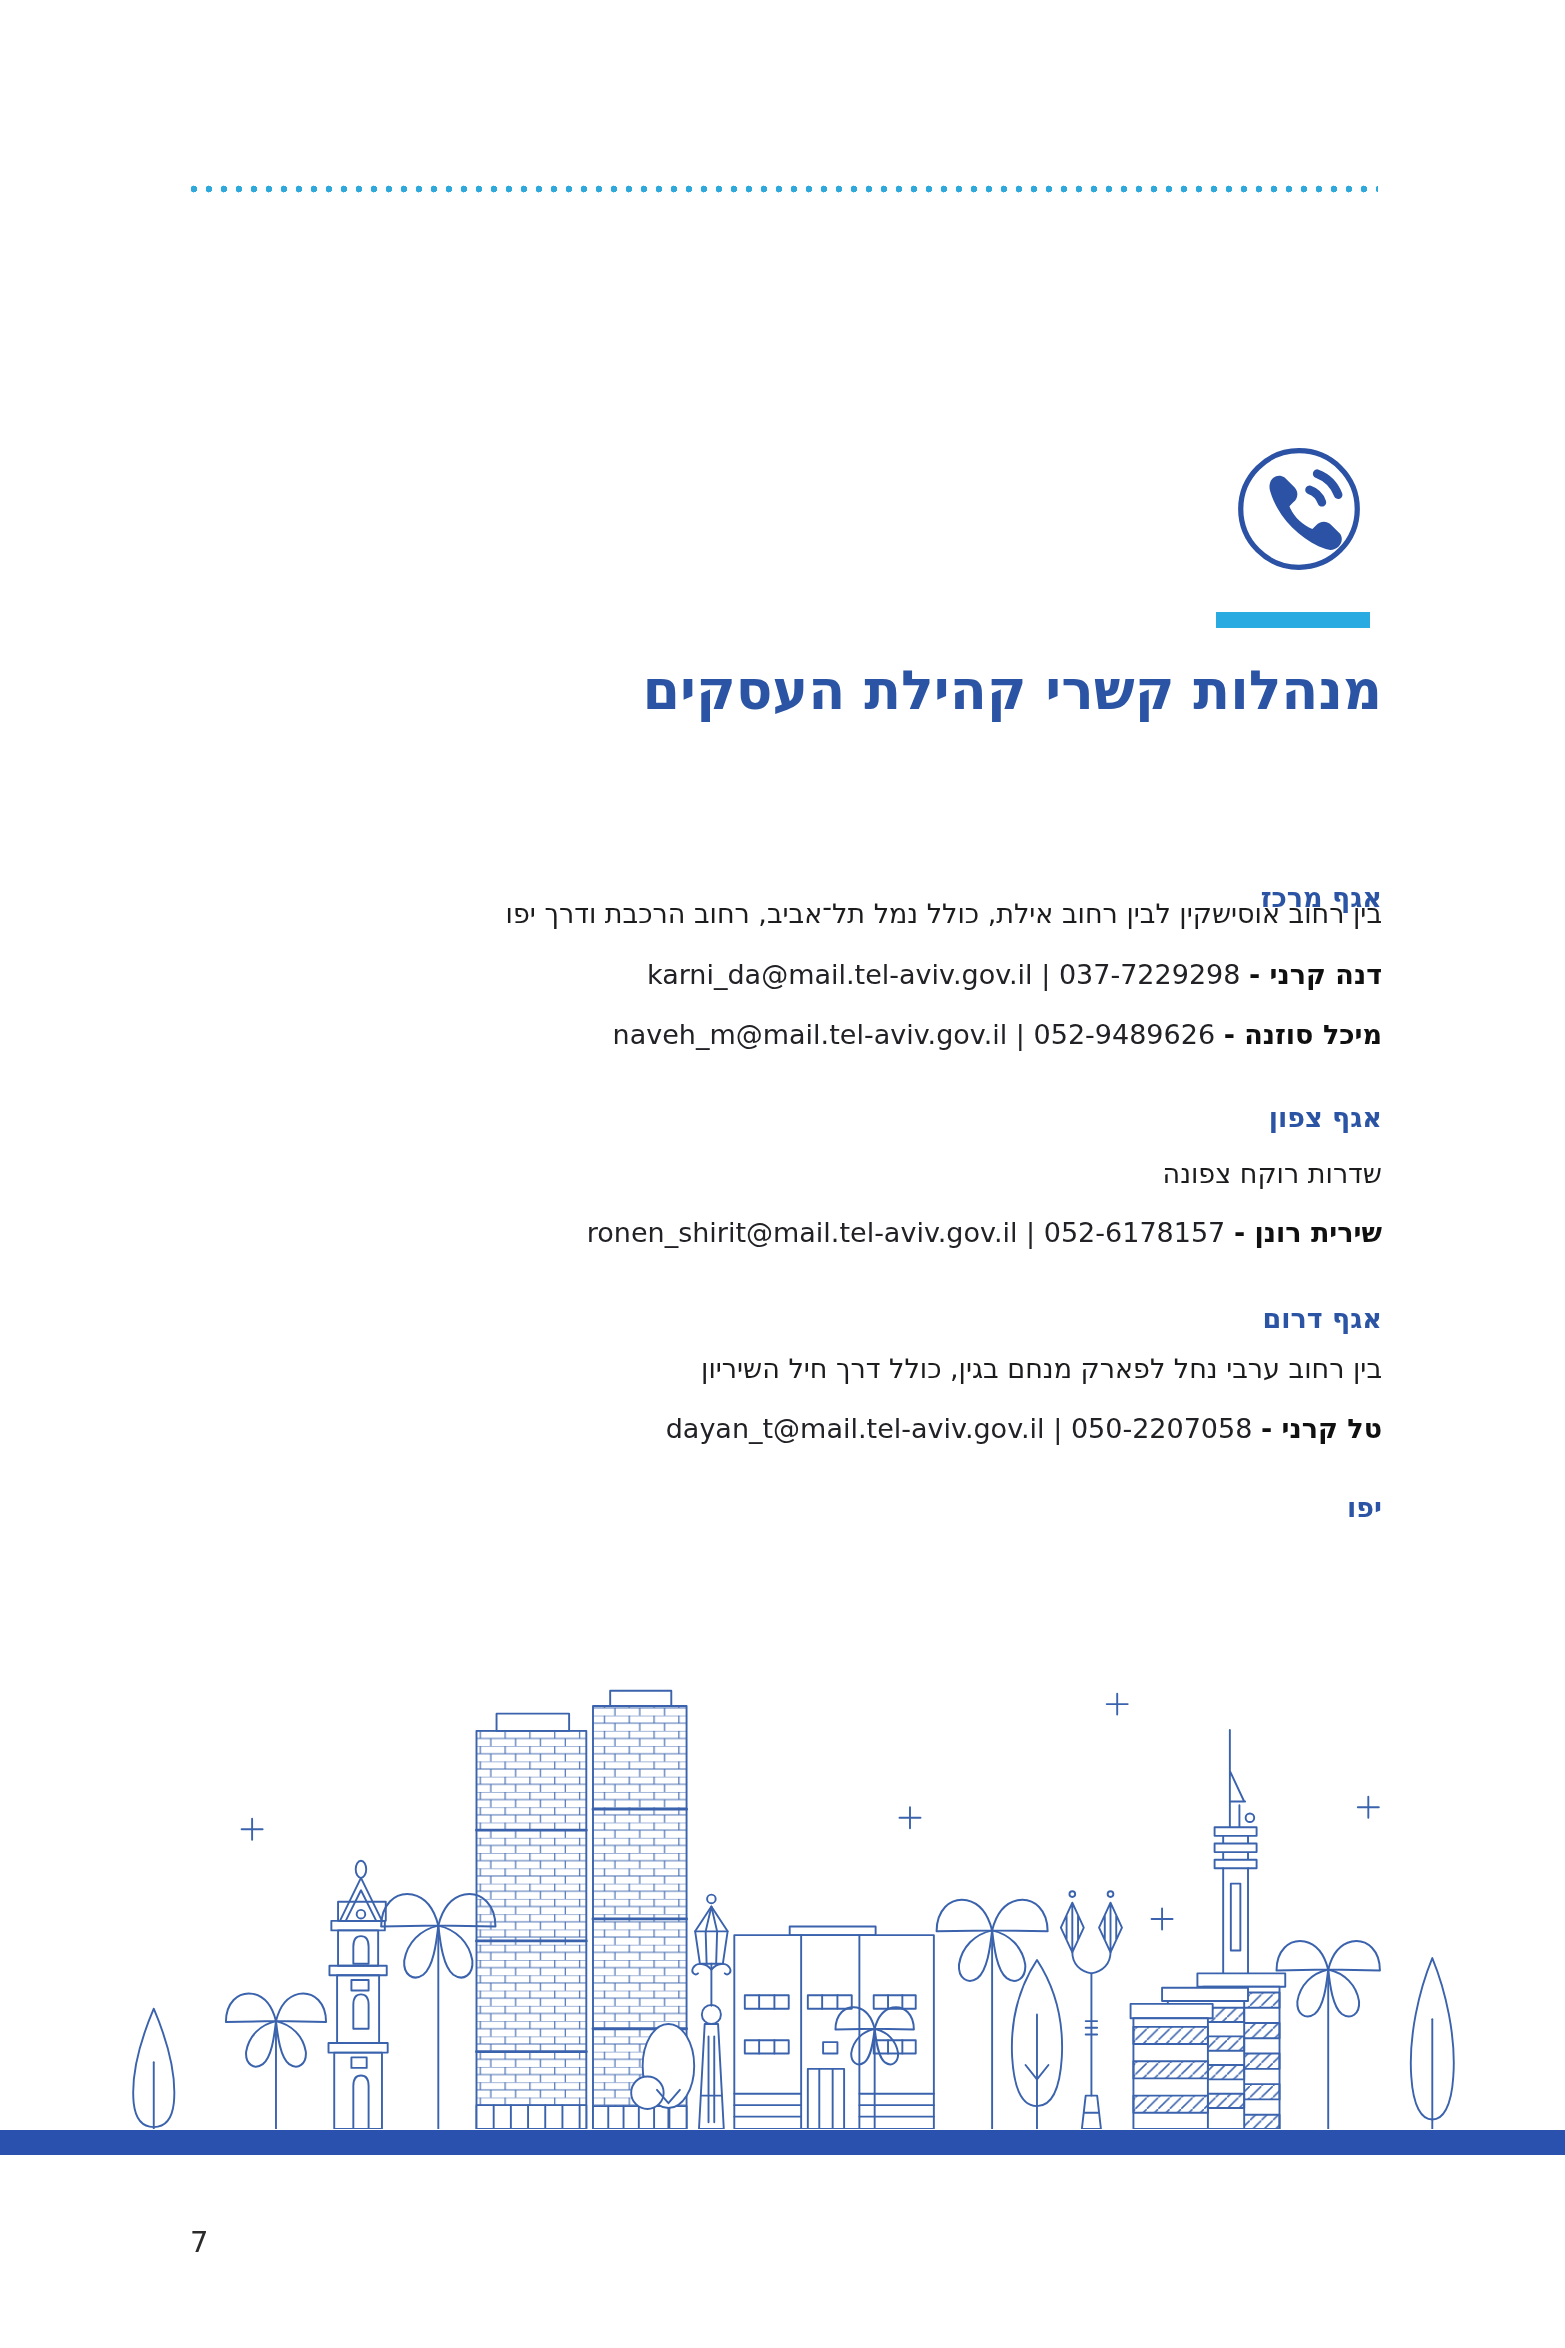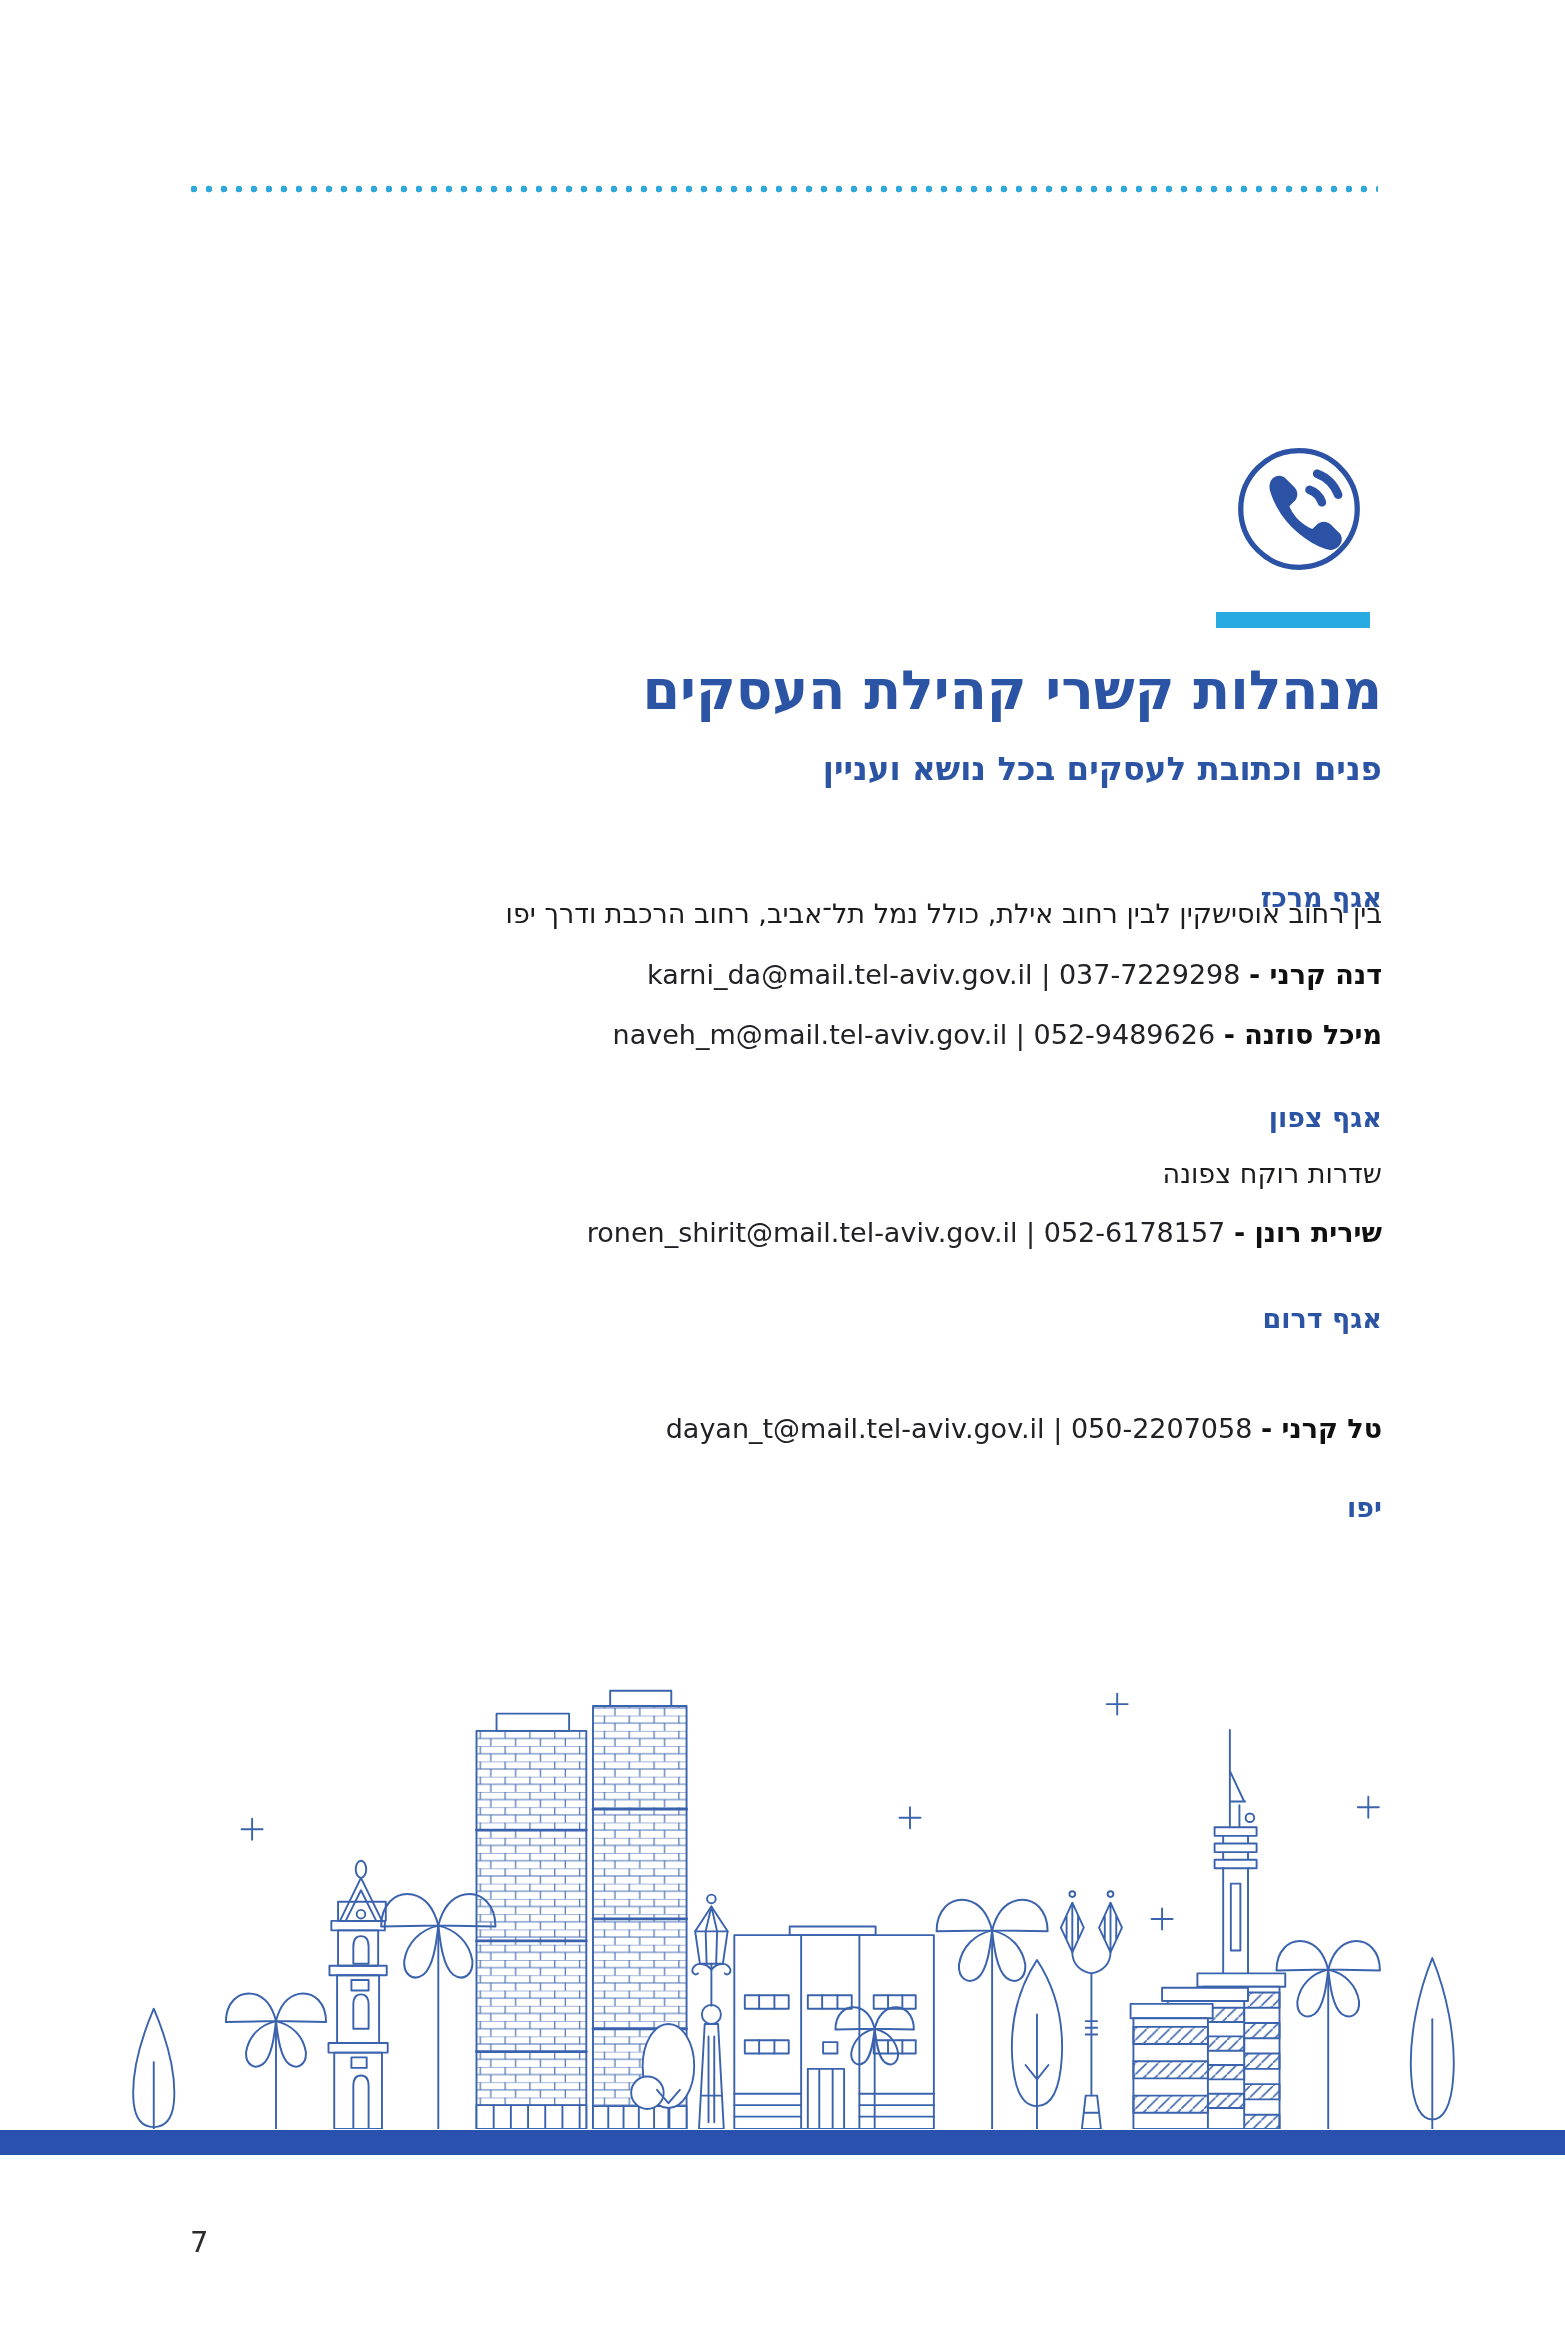--- a/index.html
+++ b/index.html
@@ -51,32 +51,32 @@
       <circle cx="67" cy="67" r="61" fill="none" stroke="#2b52a4" stroke-width="5.5"></circle>
       <path fill="#2b52a4" d="M37 49 C33 37 43 28 52 34 L62 44 C67 49 66 56 61 60 L57 64 C61 75 71 84 81 88 L85 84 C89 79 97 79 101 84 L110 93 C116 102 106 113 95 109 C69 100 45 76 37 49 Z"></path>
       <path fill="none" stroke="#2b52a4" stroke-width="9" stroke-linecap="round" d="M78 47 A21 21 0 0 1 91 60"></path>
       <path fill="none" stroke="#2b52a4" stroke-width="9" stroke-linecap="round" d="M86 30 A38 38 0 0 1 108 52"></path>
     </svg>
   </div>
 
   <div class="accent-bar"></div>
 
   <div class="t title">מנהלות קשרי קהילת העסקים</div>
-  <div class="t subtitle">פנים וכתובת לעסקים בכל נושא ועניין</div>
 
   <div class="t sec-h top-h1">אגף מרכז</div>
   <div class="t desc top-d1">בין רחוב אוסישקין לבין רחוב אילת, כולל נמל תל־אביב, רחוב הרכבת ודרך יפו</div>
   <div class="t contact top-c1"><span class="c-name">דנה קרני -</span> <span class="c-val">037-7229298 | karni_da@mail.tel-aviv.gov.il</span></div>
   <div class="t contact top-c2"><span class="c-name">מיכל סוזנה -</span> <span class="c-val">052-9489626 | naveh_m@mail.tel-aviv.gov.il</span></div>
 
   <div class="t sec-h top-h2">אגף צפון</div>
   <div class="t desc top-d2">שדרות רוקח צפונה</div>
   <div class="t contact top-c3"><span class="c-name">שירית רונן -</span> <span class="c-val">052-6178157 | ronen_shirit@mail.tel-aviv.gov.il</span></div>
 
   <div class="t sec-h top-h3">אגף דרום</div>
+  <div class="t desc top-d3">בין רחוב ערבי נחל לפארק מנחם בגין, כולל דרך חיל השיריון</div>
   <div class="t contact top-c4"><span class="c-name">טל קרני -</span> <span class="c-val">050-2207058 | dayan_t@mail.tel-aviv.gov.il</span></div>
 
   <div class="t sec-h top-h4">יפו</div>
 
   <svg class="skyline" viewBox="0 0 1638 465">
     <defs>
       <pattern id="bricks" width="26" height="16" patternUnits="userSpaceOnUse">
         <path d="M0 0 H26 M0 8 H26 M8 0 V8 M19 8 V16" stroke="#4068b0" stroke-width="1.2" fill="none"></path>
       </pattern>
       <pattern id="hatch" width="12" height="12" patternUnits="userSpaceOnUse">

